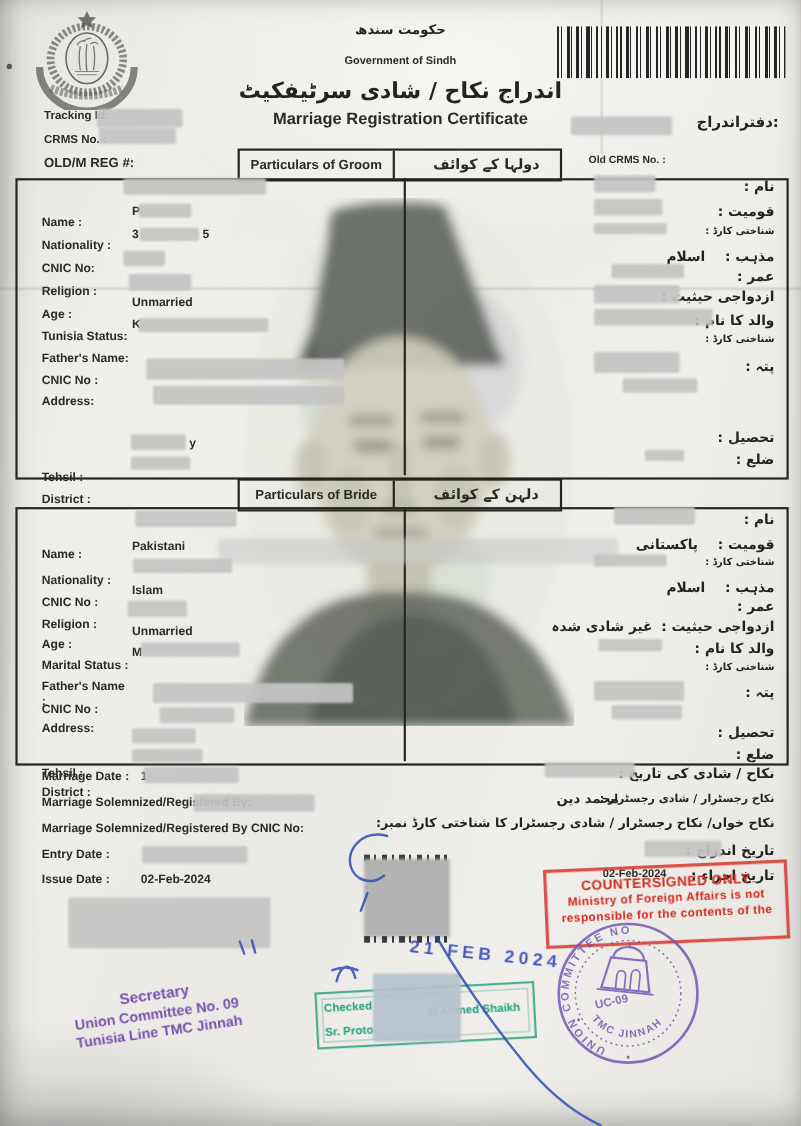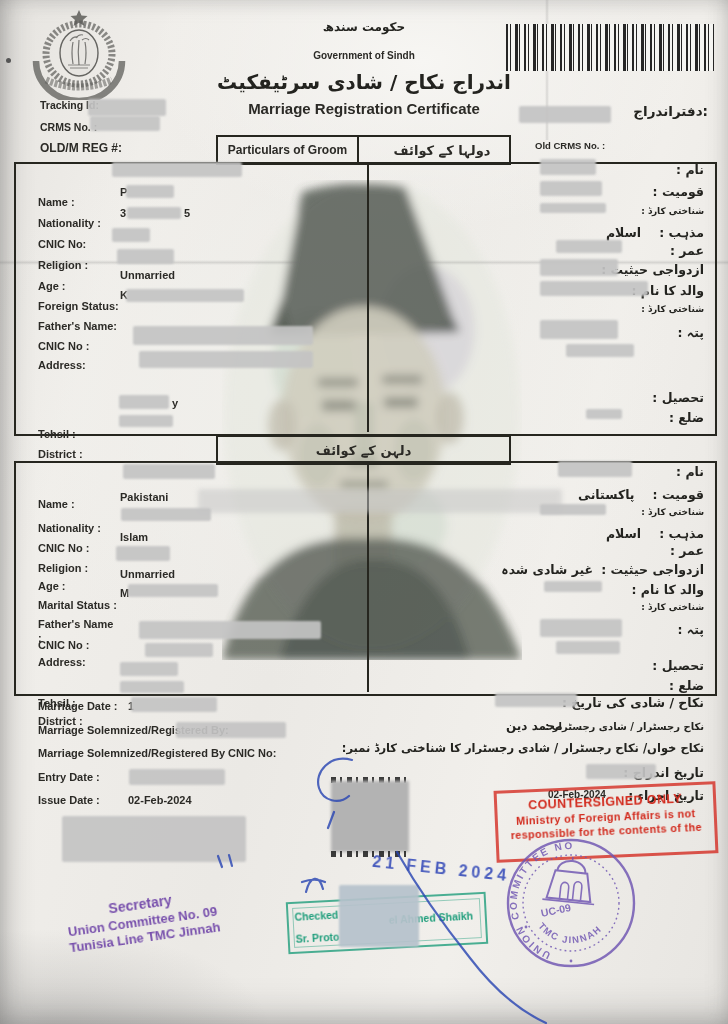--- a/index.html
+++ b/index.html
@@ -118,20 +118,21 @@
   <div class="abs en" style="left:40px;top:121px;font-size:10.5px;font-weight:700;z-index:4">CRMS No. :</div>
   <div class="abs en" style="left:40px;top:141px;font-size:12px;font-weight:700;z-index:4">OLD/M REG #:</div>
   <div class="abs ur" style="right:20px;top:103px;font-size:13.5px;z-index:4">دفتراندراج:</div>
   <div class="abs en" style="left:535px;top:140px;font-size:9.5px;font-weight:700;z-index:4">Old CRMS No. :</div>
 
   <div class="secbar" style="top:135px">
     <div class="c1">Particulars of Groom</div>
     <div class="c2">دولہا کے کوائف</div>
   </div>
   <div class="secbar" style="top:435px">
+    <div class="c1">Particulars of Bride</div>
     <div class="c2">دلہن کے کوائف</div>
   </div>
 
   <div class="tbox" style="top:162px;height:270px"></div>
   <div class="vline" style="top:162px;height:270px"></div>
   <div class="tbox" style="top:461px;height:231px"></div>
   <div class="vline" style="top:461px;height:231px"></div>
 
   <div class="frow" style="top:165px">
       <span class="fl">Name :</span>
@@ -148,21 +149,21 @@
   <span class="abs en" style="left:184px;top:207px;z-index:4">5</span>
   <div class="frow" style="top:228px">
       <span class="fl">Religion :</span>
       <span></span>
     </div>
   <div class="frow" style="top:249px">
       <span class="fl">Age :</span>
       <span></span>
     </div>
   <div class="frow" style="top:269px">
-      <span class="fl">Foreign Status:</span>
+      <span class="fl">Tunisia Status:</span>
       <span>Unmarried</span>
     </div>
   <div class="frow" style="top:289px">
       <span class="fl">Father's Name:</span>
       <span>K</span>
     </div>
   <div class="frow" style="top:309px">
       <span class="fl">CNIC No :</span>
       <span></span>
     </div>

